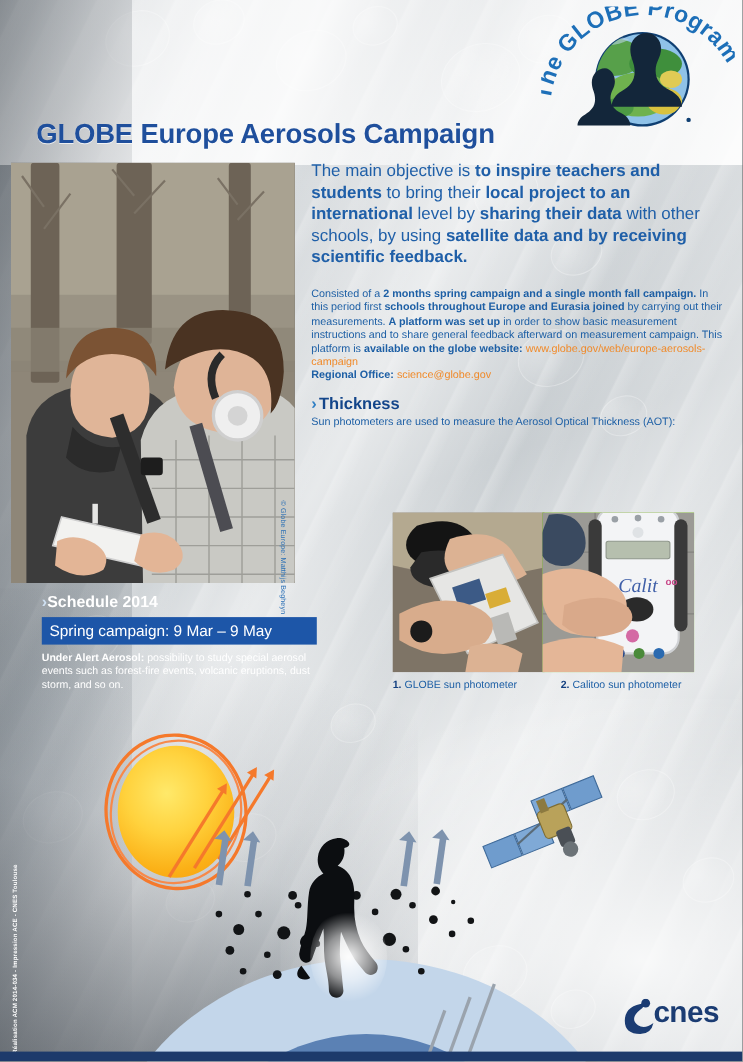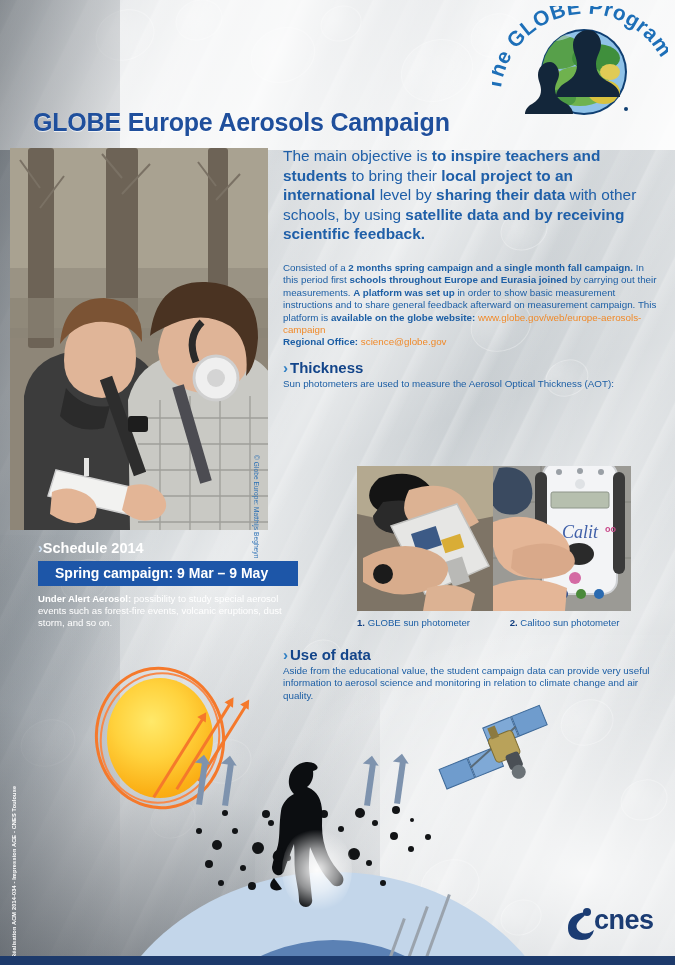--- a/index.html
+++ b/index.html
@@ -166,22 +166,22 @@
   .res-photo.b{left:136px;background:#84cc16;}
   .res-caps{position:absolute;left:357px;top:617px;width:300px;
     font-size:9.6px;color:#1d5fa5;}
   .res-caps b{font-weight:bold;color:#123f80;}
 
   
   .schedule{position:absolute;left:22px;top:540px;width:258px;margin-left:16px;}
   .sch-title{color:#ffffff;font-weight:bold;font-size:14.5px;}
   .sch-title .chev{color:#cfe0f2;}
   .sch-bar{
-    background:#1d56a8;color:#fff;font-size:14px;font-weight:bold;
-    padding:4px 7px 5px 17px;margin-top:5px;width:236px;
+    background:#1d56a8;color:#fff;font-size:14px;font-weight:normal;
+    padding:4px 7px 5px 7px;margin-top:5px;width:236px;
   }
   .sch-note{
     color:#ffffff;font-size:9.6px;line-height:12px;margin-top:7px;width:246px;
   }
   .sch-note b{font-weight:bold;}
 
   
   .vcredit{
     position:absolute;left:11px;top:958px;
     transform:rotate(-90deg);transform-origin:left top;
@@ -494,26 +494,20 @@
 
   <div class="res-caps">
     <span style="display:inline-block;width:150px">
       <b>1.</b><span> GLOBE sun photometer</span>
     </span>
     <span>
       <b>2.</b><span> Calitoo sun photometer</span>
     </span>
   </div>
 
-  <div style="position:absolute;left:283px;top:646px;width:382px">
-    <div class="sec-head">
-      <span class="chev">›</span><span>Use of data</span>
-    </div>
-    <div class="body-txt" style="margin-top:2px;width:370px">Aside from the educational value, the student campaign data can provide very useful information to aerosol science and monitoring in relation to climate change and air quality.</div>
-  </div>
 
   <div class="schedule">
     <div class="sch-title">
       <span class="chev">›</span><span>Schedule 2014</span>
     </div>
     <div class="sch-bar">Spring campaign: 9 Mar – 9 May</div>
     <div class="sch-note">
       <b>Under Alert Aerosol:</b><span> possibility to study special aerosol events such as forest-fire events, volcanic eruptions, dust storm, and so on.</span>
     </div>
   </div>

